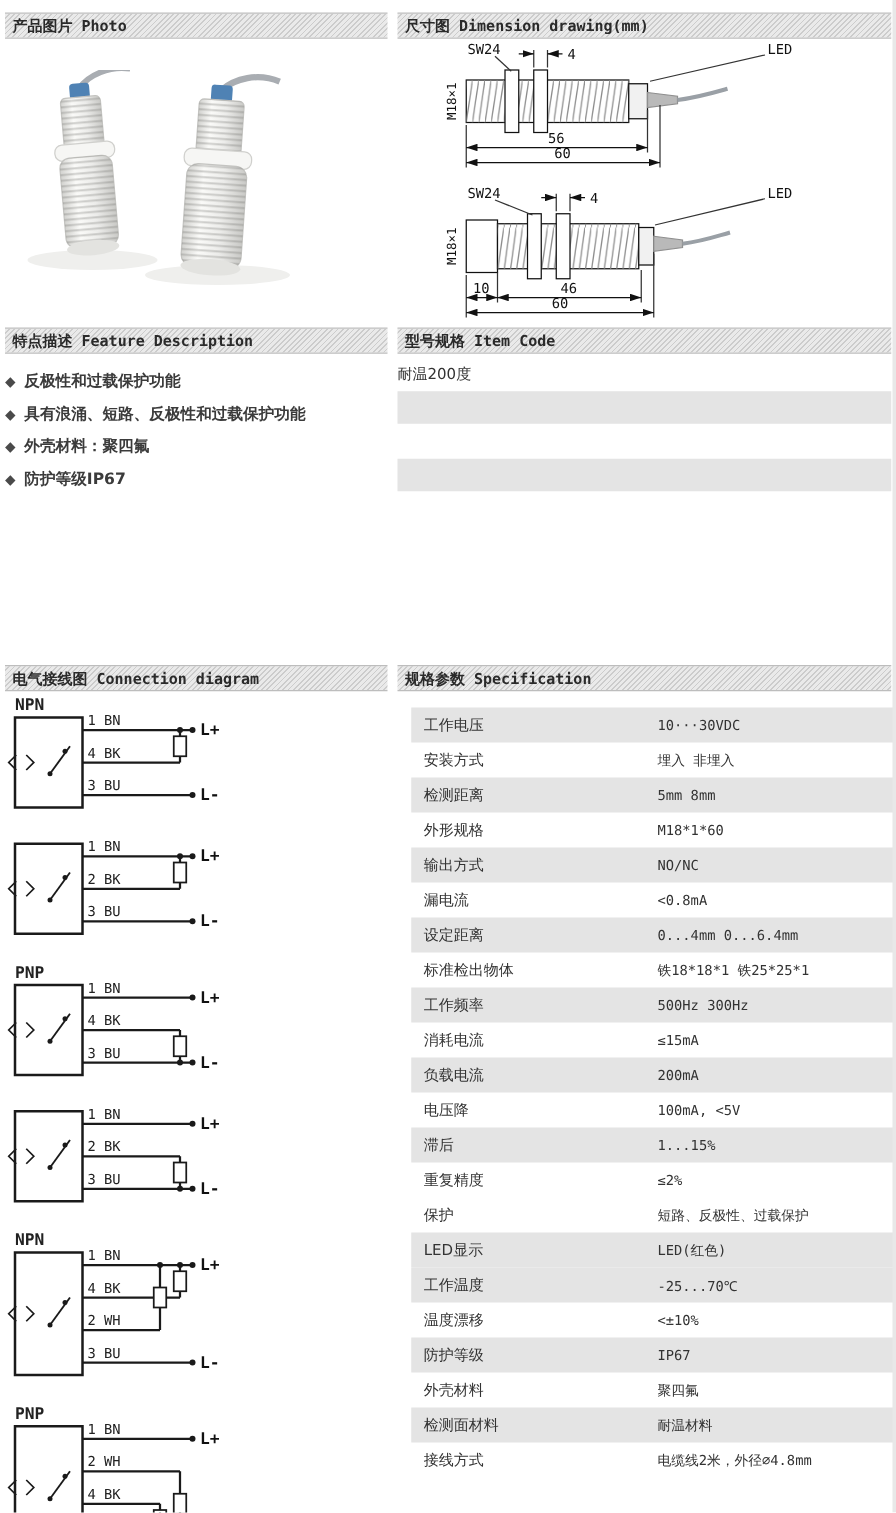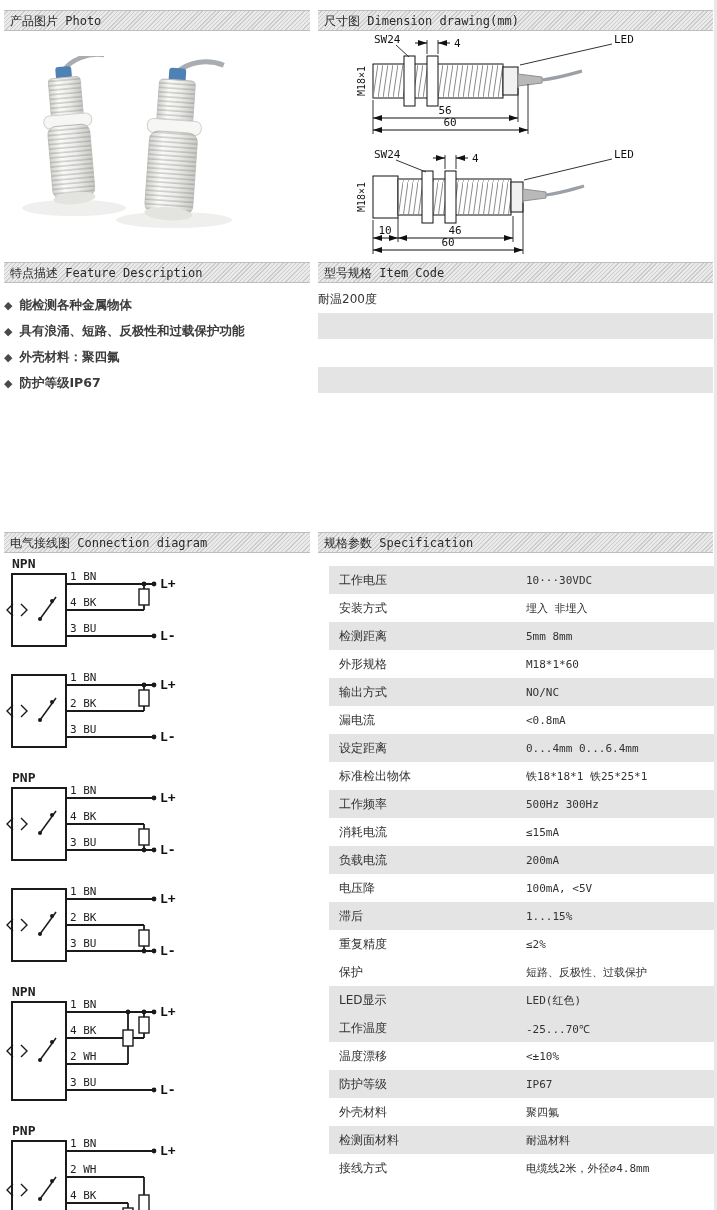--- a/index.html
+++ b/index.html
@@ -6,21 +6,21 @@
   body{
     width:717px;height:1210px;position:relative;overflow:hidden;
     background:#ffffff;color:#222;
     font-family:"DejaVu Sans","Liberation Sans",sans-serif;
   }
   .mono{font-family:"DejaVu Sans Mono","Liberation Mono",monospace}
   svg text{font-family:"DejaVu Sans Mono","Liberation Mono",monospace}
   .abs{position:absolute}
 
   .section-header{
-    position:absolute;height:21px;line-height:21px;font-size:12px;font-weight:normal;
+    position:absolute;height:21px;line-height:21px;font-size:12px;font-weight:bold;
     color:#2a2a2a;padding-left:6px;box-sizing:border-box;
     background:repeating-linear-gradient(135deg,#eaeaea 0px,#eaeaea 2px,#cccccc 2px,#cccccc 3px);
     border-top:1px solid #bdbdbd;border-bottom:1px solid #bdbdbd;
     font-family:"DejaVu Sans Mono","Liberation Mono",monospace;
   }
   .col-l{left:4px;width:306px}
   .col-r{left:318px;width:395px}
 
   
   .features{left:4px;top:292px;width:302px;position:absolute}
@@ -161,21 +161,21 @@
     <line x1="80" y1="92" x2="195" y2="92" stroke="#111" stroke-width="1" marker-start="url(#arrS)" marker-end="url(#arrE)"></line>
     <text x="137" y="88" font-size="11" fill="#111" text-anchor="middle">46</text>
     <line x1="55" y1="104" x2="205" y2="104" stroke="#111" stroke-width="1" marker-start="url(#arrS)" marker-end="url(#arrE)"></line>
     <text x="130" y="100" font-size="11" fill="#111" text-anchor="middle">60</text>
   </svg>
 
   <div class="section-header col-l" style="top:262px">特点描述 Feature Description</div>
   <div class="section-header col-r" style="top:262px">型号规格 Item Code</div>
 
   <div class="features">
-      <div class="feature-item"><span class="bullet">◆</span><span>能检测各种金属物体</span></div>
+      <div class="feature-item"><span class="bullet">◆</span><span>反极性和过载保护功能</span></div>
       <div class="feature-item"><span class="bullet">◆</span><span>具有浪涌、短路、反极性和过载保护功能</span></div>
       <div class="feature-item"><span class="bullet">◆</span><span>外壳材料：聚四氟</span></div>
       <div class="feature-item"><span class="bullet">◆</span><span>防护等级IP67</span></div>
     </div>
 
   <div class="item-table">
     <div class="ic-note">耐温200度</div>
     <div class="ic-empty gray"></div>
     <div class="ic-spacer"></div>
     <div class="ic-empty gray"></div>

